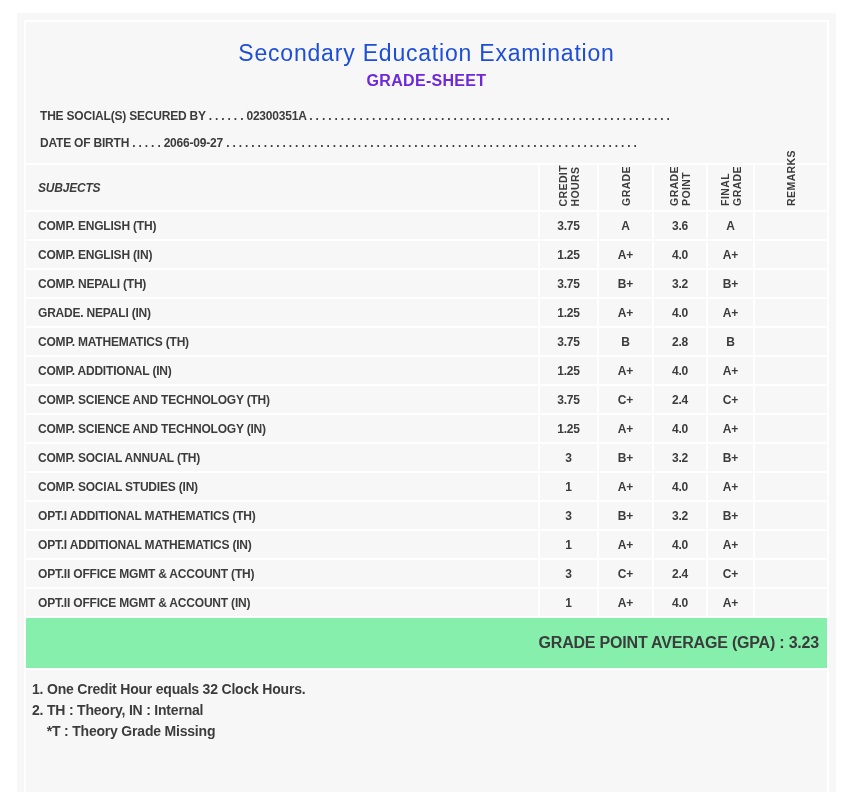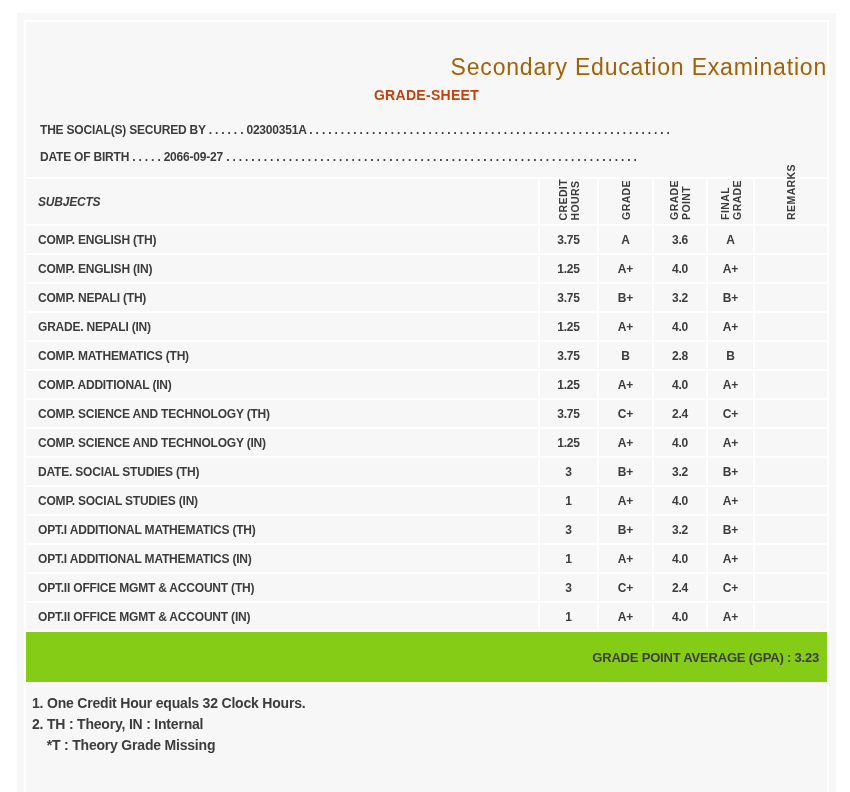--- a/index.html
+++ b/index.html
@@ -16,36 +16,36 @@
     left: 17px; top: 13px;
     width: 819px; height: 1100px;
     background: #f7f7f7;
   }
   .panel-inner {
     position: absolute;
     left: 7px; top: 7px; right: 7px; bottom: 7px;
     border: 2px solid #ffffff;
   }
   .title {
-    margin: 32px 0 0 0;
-    text-align: right;
+    margin: 18px 0 0 0;
+    text-align: center;
     font-size: 23px;
     font-weight: 400;
     letter-spacing: 0.8px;
     line-height: 27px;
-    color: #a16207;
+    color: #1d4ed8;
   }
   .subtitle {
     margin: 6px 0 0 0;
     text-align: center;
-    font-size: 14px;
+    font-size: 16px;
     font-weight: 700;
     letter-spacing: 0.3px;
     line-height: 16px;
-    color: #c2410c;
+    color: #6d28d9;
   }
   .info { margin: 20px 0 0 0; padding: 0 10px 0 14px; }
   .info p {
     margin: 0 0 12px 0;
     font-size: 12px;
     font-weight: 700;
     letter-spacing: -0.2px;
     line-height: 15px;
     white-space: nowrap;
     overflow: hidden;
@@ -81,26 +81,26 @@
     white-space: pre-line;
     font-size: 10.5px;
     font-weight: 700;
     letter-spacing: 0.4px;
     line-height: 12px;
   }
   .td.subject { padding-left: 12px; white-space: nowrap; }
   .td.num { justify-content: center; }
   .gpa-row {
     grid-column: 1 / -1;
-    background: #84cc16;
+    background: #86efac;
     display: flex;
     align-items: center;
     justify-content: flex-end;
     padding-right: 8px;
-    font-size: 13px;
+    font-size: 16px;
     font-weight: 700;
     letter-spacing: -0.2px;
   }
   .notes { margin-top: 12px; padding-left: 6px; }
   .notes p {
     margin: 0 0 6px 0;
     font-size: 14px;
     font-weight: 700;
     letter-spacing: -0.2px;
     line-height: 15px;
@@ -202,21 +202,21 @@
       </div>
       <div class="tr">
         <div class="td subject">COMP. SCIENCE AND TECHNOLOGY (IN)</div>
         <div class="td num">1.25</div>
         <div class="td num">A+</div>
         <div class="td num">4.0</div>
         <div class="td num">A+</div>
         <div class="td num"></div>
       </div>
       <div class="tr">
-        <div class="td subject">DATE. SOCIAL STUDIES (TH)</div>
+        <div class="td subject">COMP. SOCIAL ANNUAL (TH)</div>
         <div class="td num">3</div>
         <div class="td num">B+</div>
         <div class="td num">3.2</div>
         <div class="td num">B+</div>
         <div class="td num"></div>
       </div>
       <div class="tr">
         <div class="td subject">COMP. SOCIAL STUDIES (IN)</div>
         <div class="td num">1</div>
         <div class="td num">A+</div>

